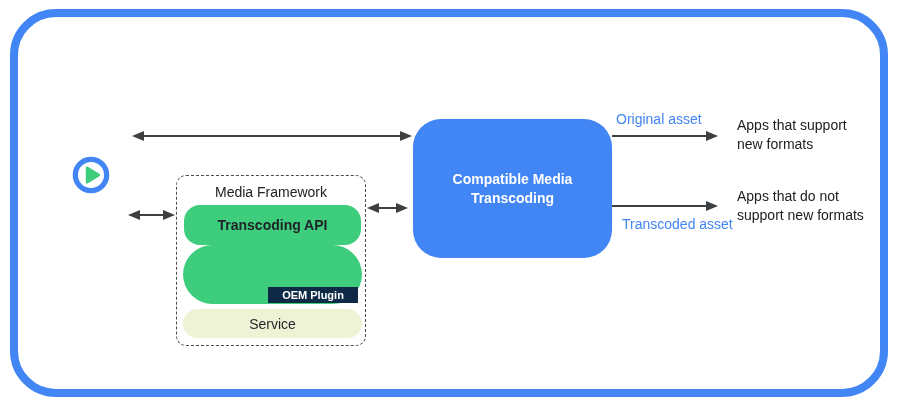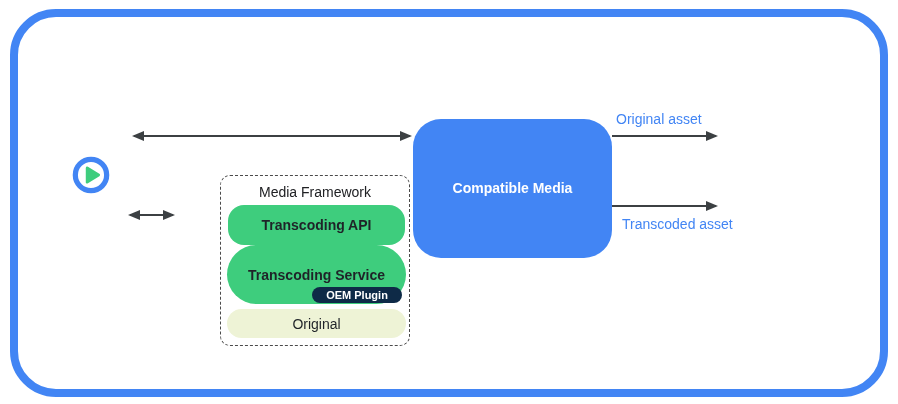--- a/index.html
+++ b/index.html
@@ -65,21 +65,20 @@
   .arrow .head.left{left:0;border-right:12px solid var(--arrow);}
   .arrow.single .shaft{left:0;}
   
   .mf-box{
     position:absolute;
     left:176px; top:175px;
     width:190px; height:171px;
     border:1.5px dashed #4a4a4a;
     border-radius:10px;
     background:#ffffff;
-    margin-left:44px;
   }
   .mf-title{
     position:absolute;
     left:0; top:8px; width:100%;
     text-align:center;
     font-size:14px;
     color:var(--text-dark);
   }
   .pill{
     position:absolute;
@@ -99,21 +98,21 @@
     left:6px; top:69px; width:179px; height:59px;
     background:var(--green);
     border-radius:30px;
     font-weight:bold;
   }
   .pill-oem{
     position:absolute;
     right:4px; bottom:1px;
     width:90px; height:16px;
     background:var(--navy);
-    border-radius:8px;
+    border-radius:0;
     display:flex;
     align-items:center;
     justify-content:center;
     font-size:11px;
     font-weight:bold;
     color:var(--white);
   }
   .pill-hardware{
     left:6px; top:133px; width:179px; height:29px;
     background:var(--pale-green);
@@ -194,44 +193,52 @@
   </div>
 
   <div class="mf-box">
     <div class="mf-title">Media Framework</div>
 
     <div class="pill pill-api">
       <span>Transcoding API</span>
     </div>
 
     <div class="pill pill-service">
-      <span>Transcoding Service</span>
       <div class="pill-oem">
         <span>OEM Plugin</span>
       </div>
     </div>
 
     <div class="pill pill-hardware">
-      <span>Original</span>
+      <span>Service</span>
     </div>
   </div>
 
   <div class="transcoder-box">
     <span>Compatible Media</span>
+    <span>Transcoding</span>
   </div>
 
   <div class="arrow single" style="left:612px; top:128px; width:106px;">
 
     <span class="shaft"></span>
     <span class="head right"></span>
   </div>
 
   <div class="arrow single" style="left:612px; top:198px; width:106px;">
 
     <span class="shaft"></span>
     <span class="head right"></span>
   </div>
 
   <div class="asset-label asset-original">Original asset</div>
   <div class="asset-label asset-transcoded">Transcoded asset</div>
 
+  <div class="apps-label apps-support">
+    <span>Apps that support</span>
+    <span>new formats</span>
+  </div>
+  <div class="apps-label apps-no-support">
+    <span>Apps that do not</span>
+    <span>support new formats</span>
+  </div>
 
 </div>
 
 </body></html>

